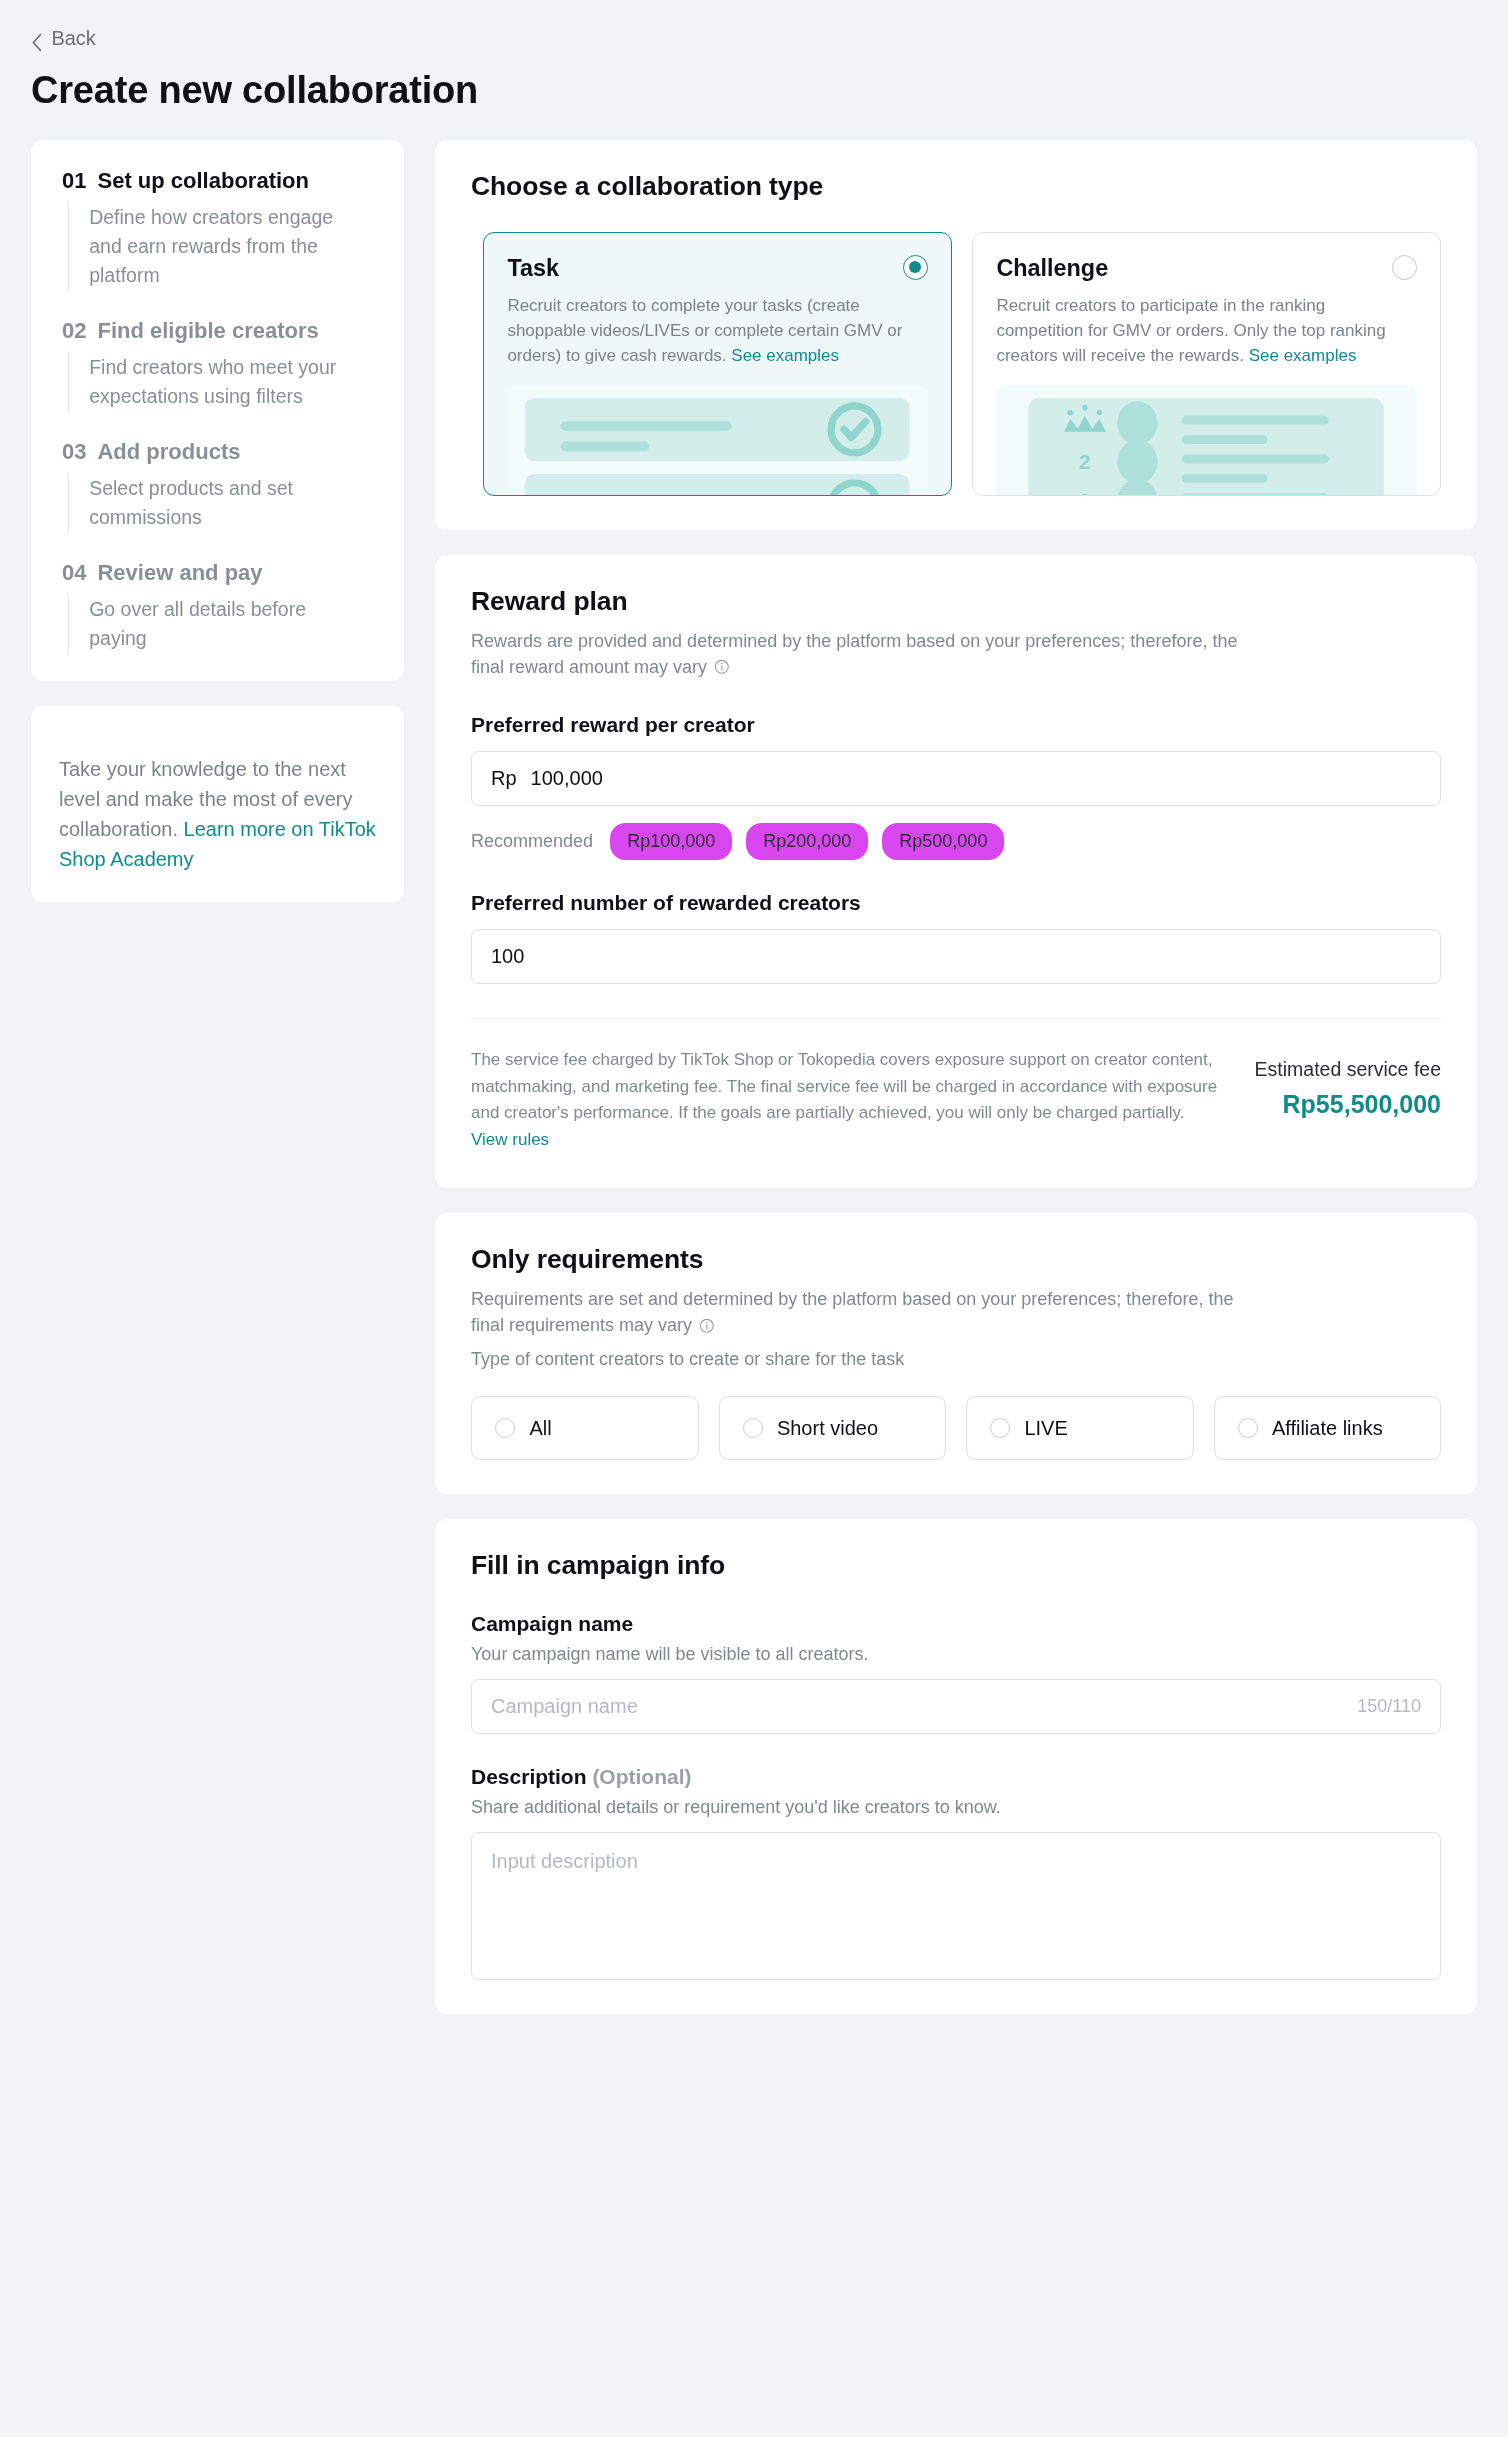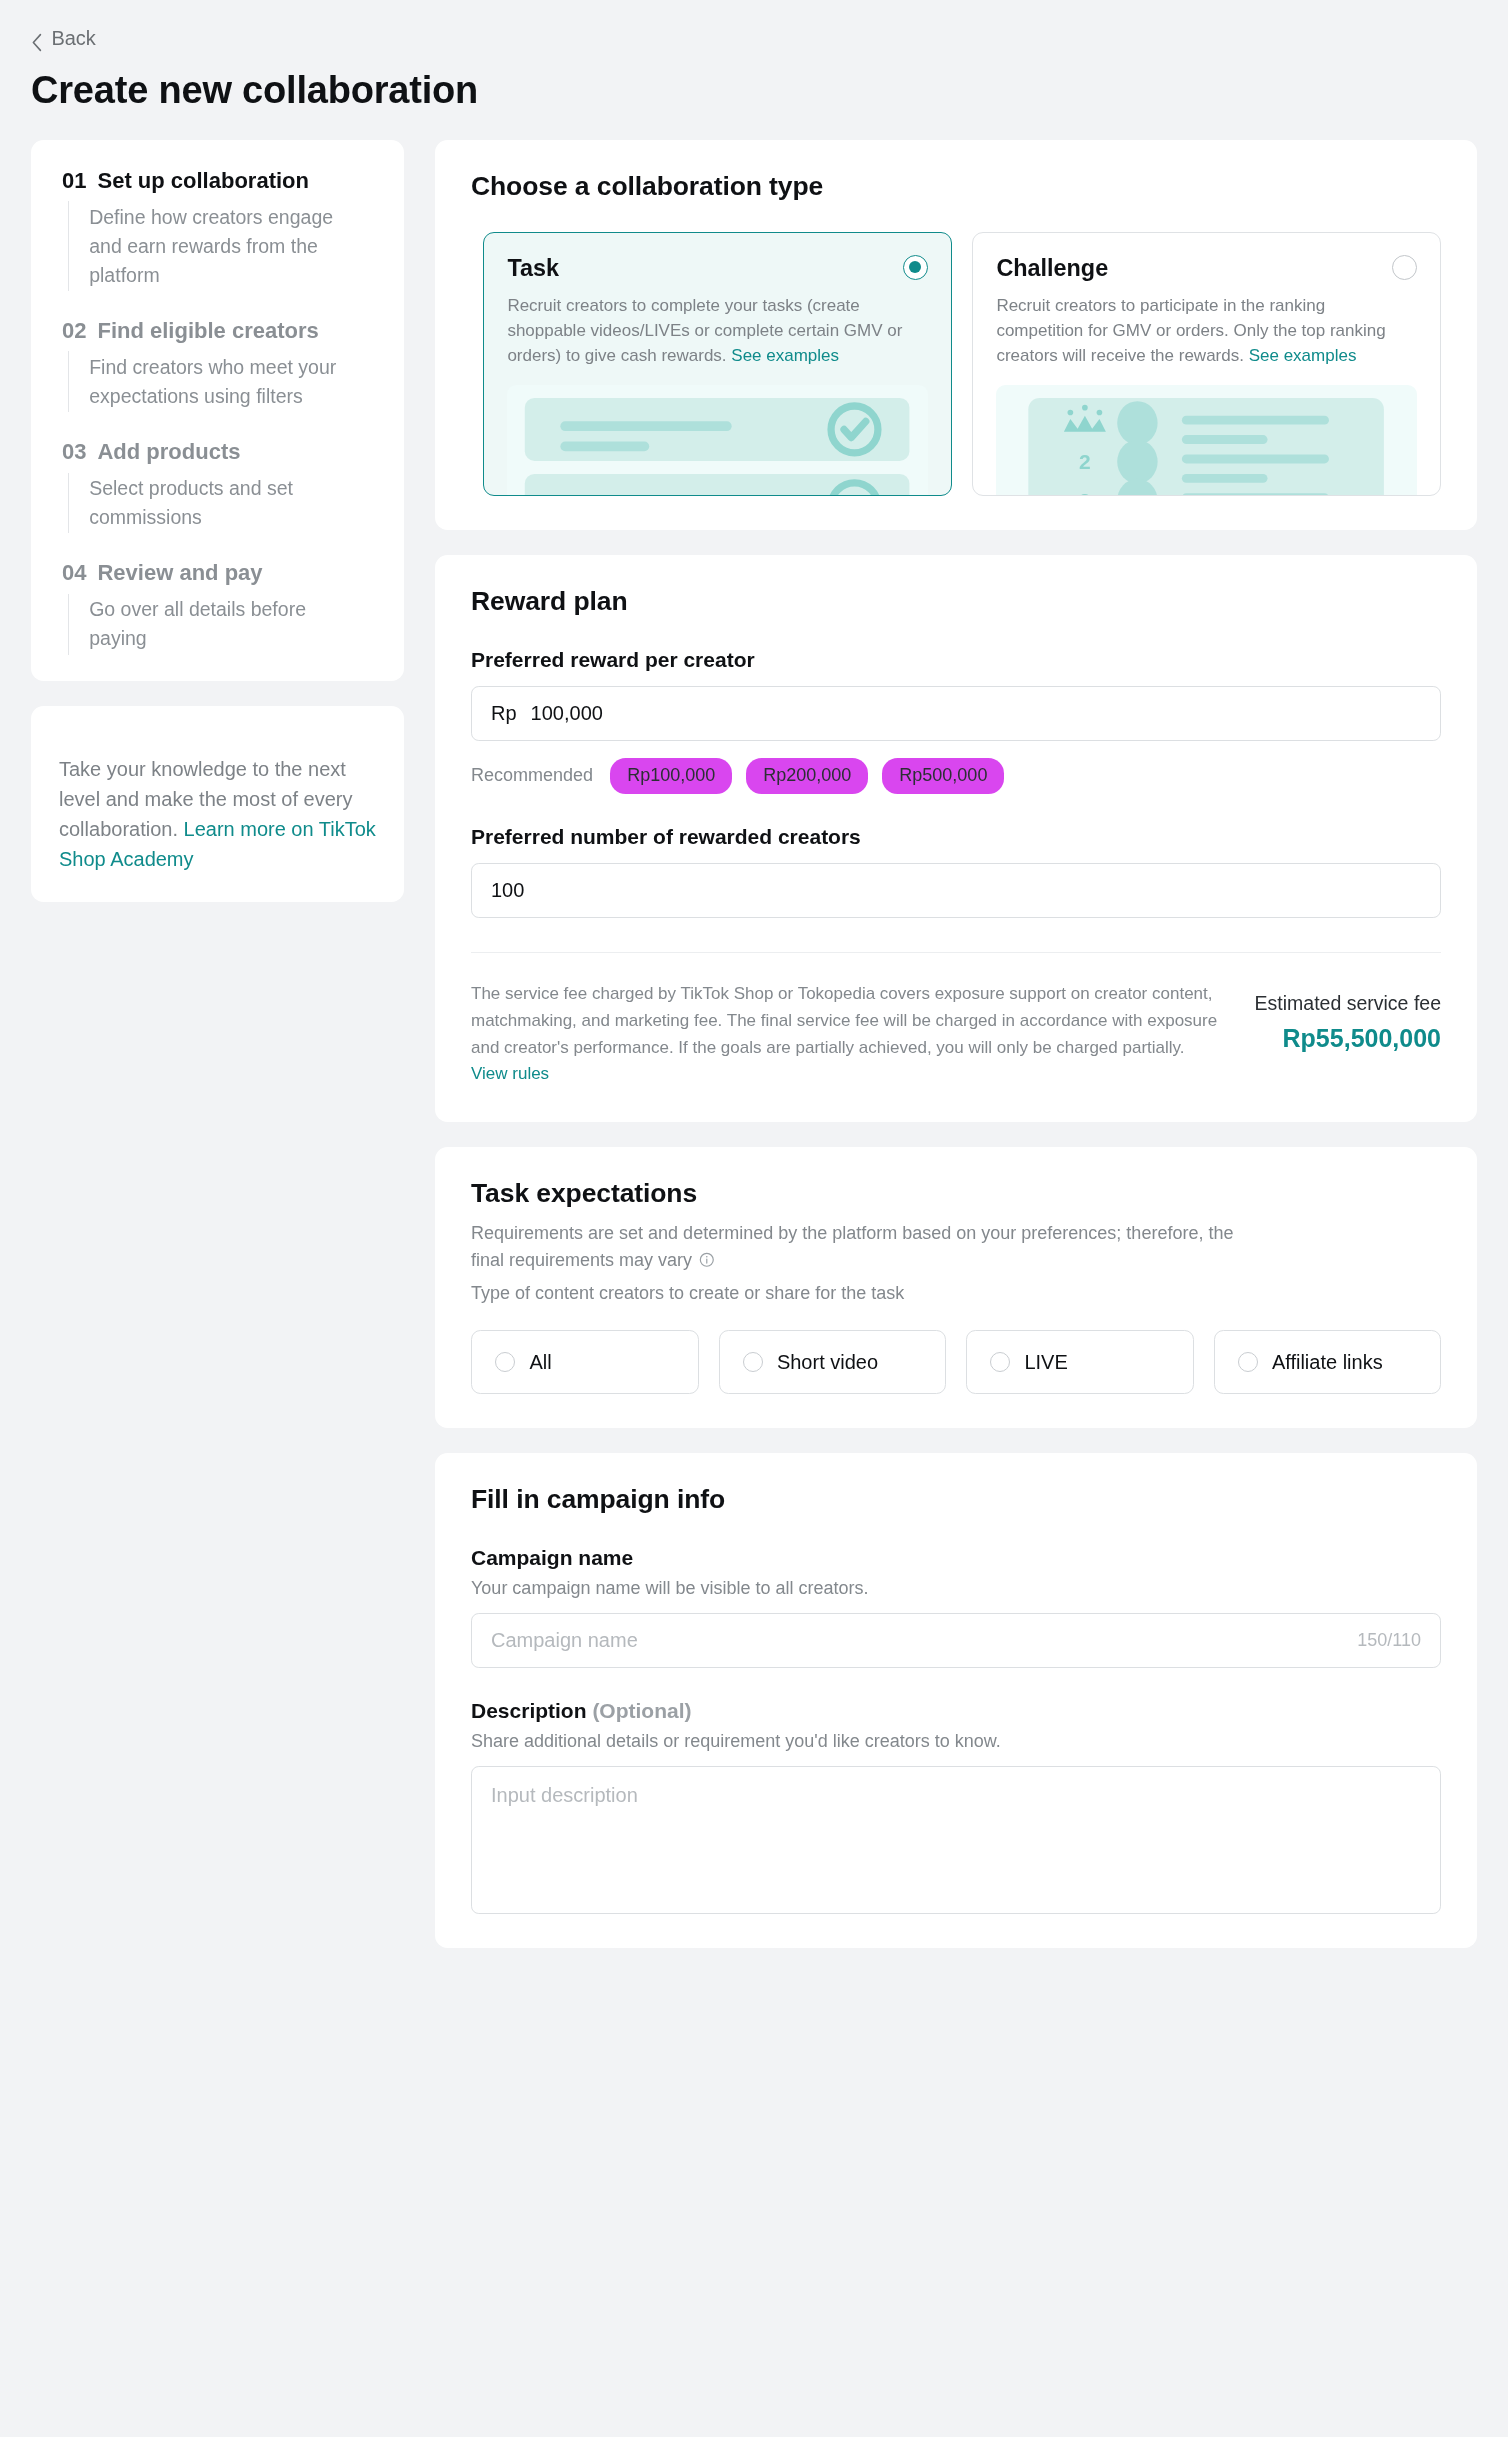--- a/index.html
+++ b/index.html
@@ -322,20 +322,30 @@
               <ellipse cx="175" cy="192" rx="25" ry="27" fill="#aee0db"></ellipse>
             </svg>
           </div>
         </div>
 
       </div>
     </section>
 
     <section class="card">
       <div class="section-title">Reward plan</div>
+      <div class="section-sub">
+        <span>Rewards are provided and determined by the platform based on your preferences; therefore, the final reward amount may vary</span>
+        <span class="info-circle">
+          <svg width="15.6" height="15.6" viewBox="0 0 20 20" fill="none">
+              <circle cx="10" cy="10" r="8.3" stroke="#9aa0a5" stroke-width="1.5"></circle>
+              <circle cx="10" cy="6.2" r="1" fill="#9aa0a5"></circle>
+              <path d="M10 9v5.2" stroke="#9aa0a5" stroke-width="1.5" stroke-linecap="round"></path>
+            </svg>
+        </span>
+      </div>
 
       <div class="field-label">Preferred reward per creator</div>
       <div class="input-box">
         <span class="input-prefix">Rp</span>
         <span>100,000</span>
       </div>
 
       <div class="rec-row">
         <span class="rec-label">Recommended</span>
         <span class="chip">Rp100,000</span>
@@ -355,21 +365,21 @@
           <span>The service fee charged by TikTok Shop or Tokopedia covers exposure support on creator content, matchmaking, and marketing fee. The final service fee will be charged in accordance with exposure and creator's performance. If the goals are partially achieved, you will only be charged partially. </span><a>View rules</a>
         </div>
         <div class="fee-box">
           <div class="fee-caption">Estimated service fee</div>
           <div class="fee-amount">Rp55,500,000</div>
         </div>
       </div>
     </section>
 
     <section class="card">
-      <div class="section-title">Task expectations</div>
+      <div class="section-title">Only requirements</div>
       <div class="section-sub">
         <span>Requirements are set and determined by the platform based on your preferences; therefore, the final requirements may vary</span>
         <span class="info-circle">
           <svg width="15.6" height="15.6" viewBox="0 0 20 20" fill="none">
               <circle cx="10" cy="10" r="8.3" stroke="#9aa0a5" stroke-width="1.5"></circle>
               <circle cx="10" cy="6.2" r="1" fill="#9aa0a5"></circle>
               <path d="M10 9v5.2" stroke="#9aa0a5" stroke-width="1.5" stroke-linecap="round"></path>
             </svg>
         </span>
       </div>

